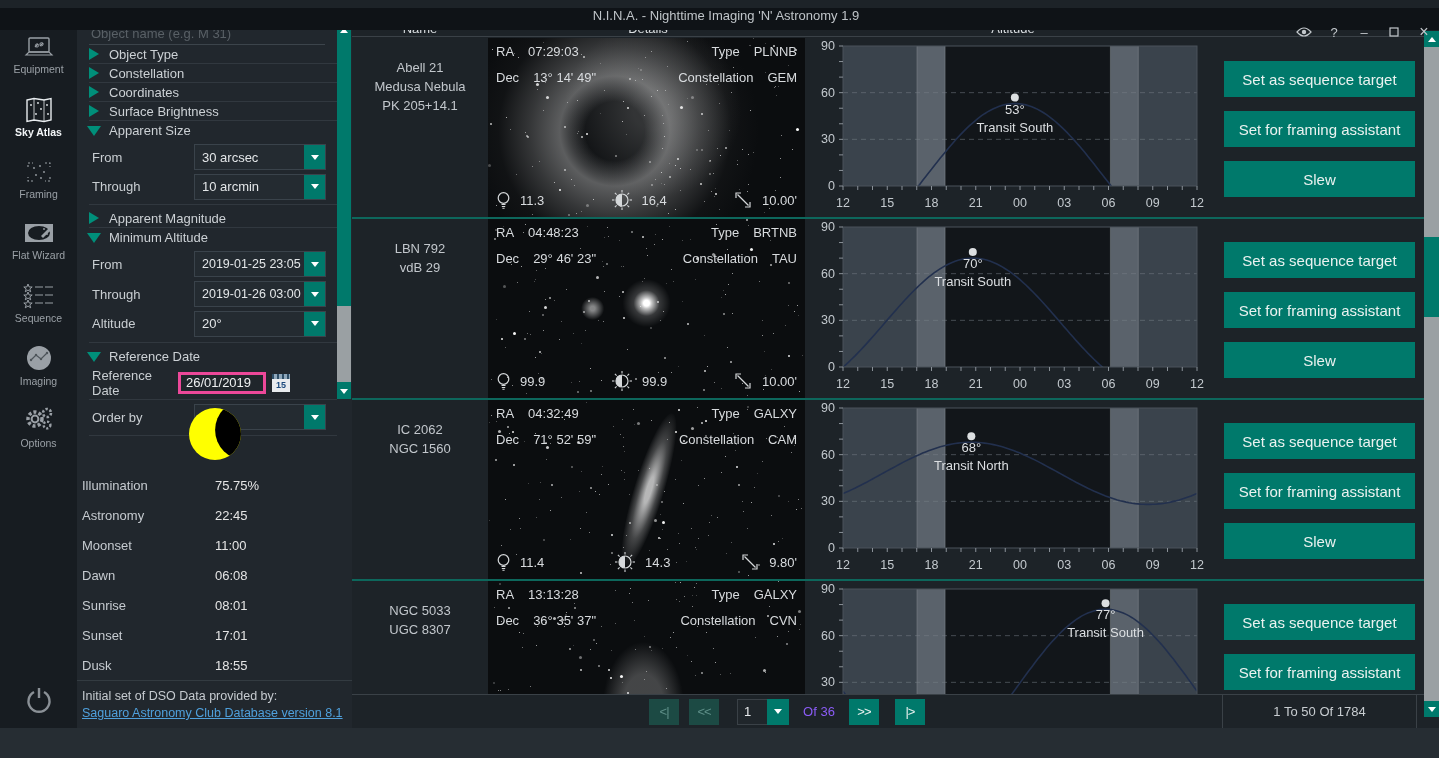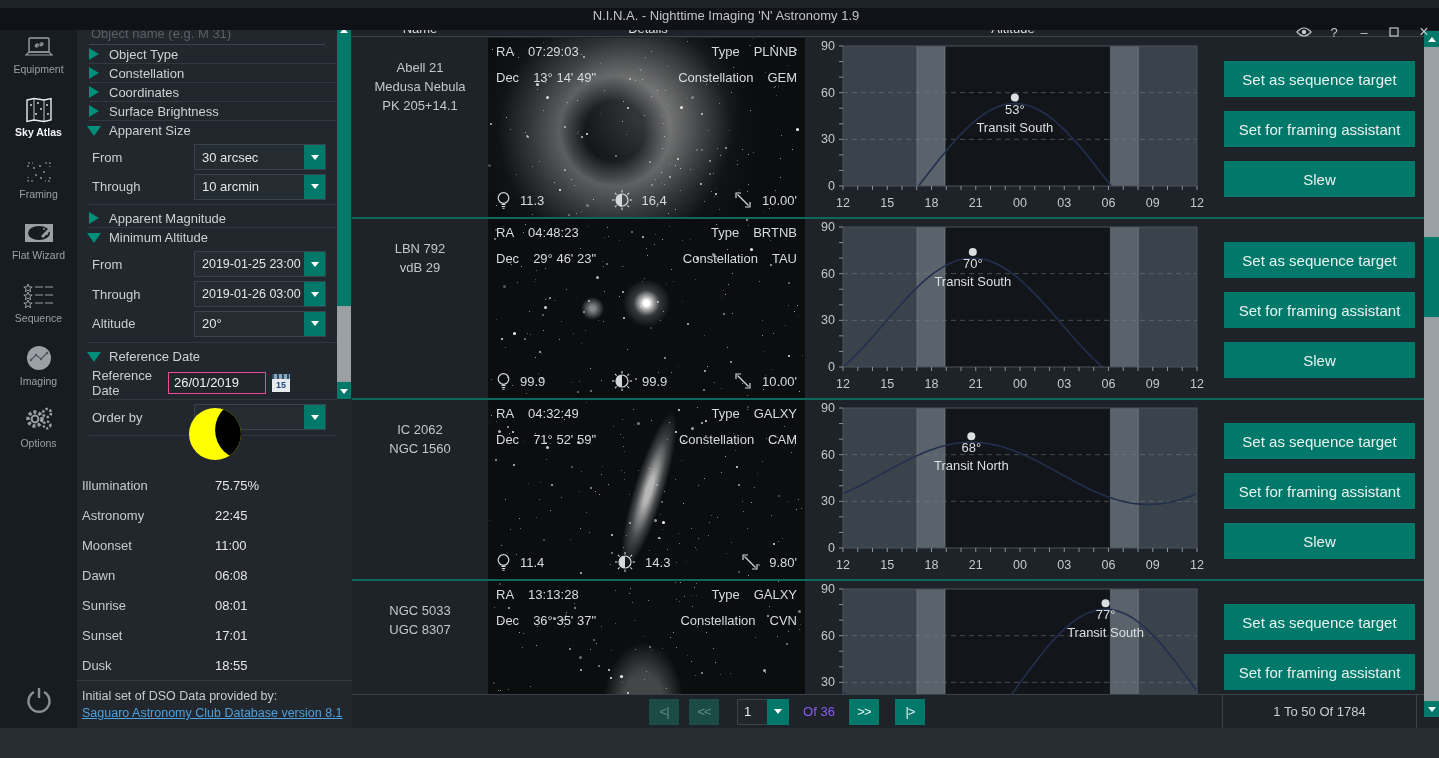--- a/index.html
+++ b/index.html
@@ -35,21 +35,21 @@
          border-right:7px solid transparent;margin-right:8px;margin-left:-2px;}
   .field-row{display:flex;align-items:center;margin:4px 0 4px 0;height:26px;}
   .field-row .flabel{flex:1;color:#c9ced2;padding-left:3px;}
   .combo{width:132px;height:26px;background:#242b31;border:1px solid #3a434b;display:flex;
          align-items:stretch;margin-right:11px;}
   .combo .combo-val{flex:1;display:flex;align-items:center;padding-left:7px;color:#e3e6e8;}
   .combo .combo-btn{width:21px;background:#00796b;display:flex;align-items:center;justify-content:center;}
   .dd-arrow{width:0;height:0;border-top:5px solid #fff;border-left:4px solid transparent;
             border-right:4px solid transparent;}
   .date-wrap{display:flex;align-items:center;margin-right:11px;}
-  .date-input{width:98px;height:22px;border:1px solid #ec4899;color:#eef0f1;display:flex;
+  .date-input{width:88px;height:22px;border:3px solid #ec4899;color:#eef0f1;display:flex;
               align-items:center;padding-left:5px;background:#20262b;}
   .cal{width:18px;height:18px;margin-left:6px;background:#e8ebee;position:relative;display:block;}
   .cal-top{position:absolute;left:0;top:0;right:0;height:5px;background:#8fa7ba;
            background-image:repeating-linear-gradient(90deg,#2d4d66 0 2px,transparent 2px 5px);}
   .cal-num{position:absolute;left:0;right:0;top:5px;bottom:0;display:flex;align-items:center;
            justify-content:center;font-size:9px;color:#1c4a7e;font-weight:bold;}
   
   .fscrollbar{position:absolute;right:1px;top:0;width:14px;height:377px;background:#00796b;}
   .fsb-btn{position:absolute;left:0;width:14px;height:16px;background:#00796b;display:flex;
            align-items:center;justify-content:center;}
@@ -283,21 +283,21 @@
         <span class="tri-r"></span>
         <span>Apparent Magnitude</span>
       </div>
       <div class="exp-row" style="border-bottom:none">
         <span class="tri-d"></span>
         <span>Minimum Altitude</span>
       </div>
       <div class="field-row">
         <span class="flabel">From</span>
         <div class="combo">
-          <span class="combo-val" style="font-size:12.5px">2019-01-25 23:00</span>
+          <span class="combo-val" style="font-size:12.5px">2019-01-25 23:05</span>
           <span class="combo-btn">
               <span class="dd-arrow"></span>
             </span>
         </div>
       </div>
       <div class="field-row">
         <span class="flabel">Through</span>
         <div class="combo">
           <span class="combo-val" style="font-size:12.5px">2019-01-26 03:00</span>
           <span class="combo-btn">

